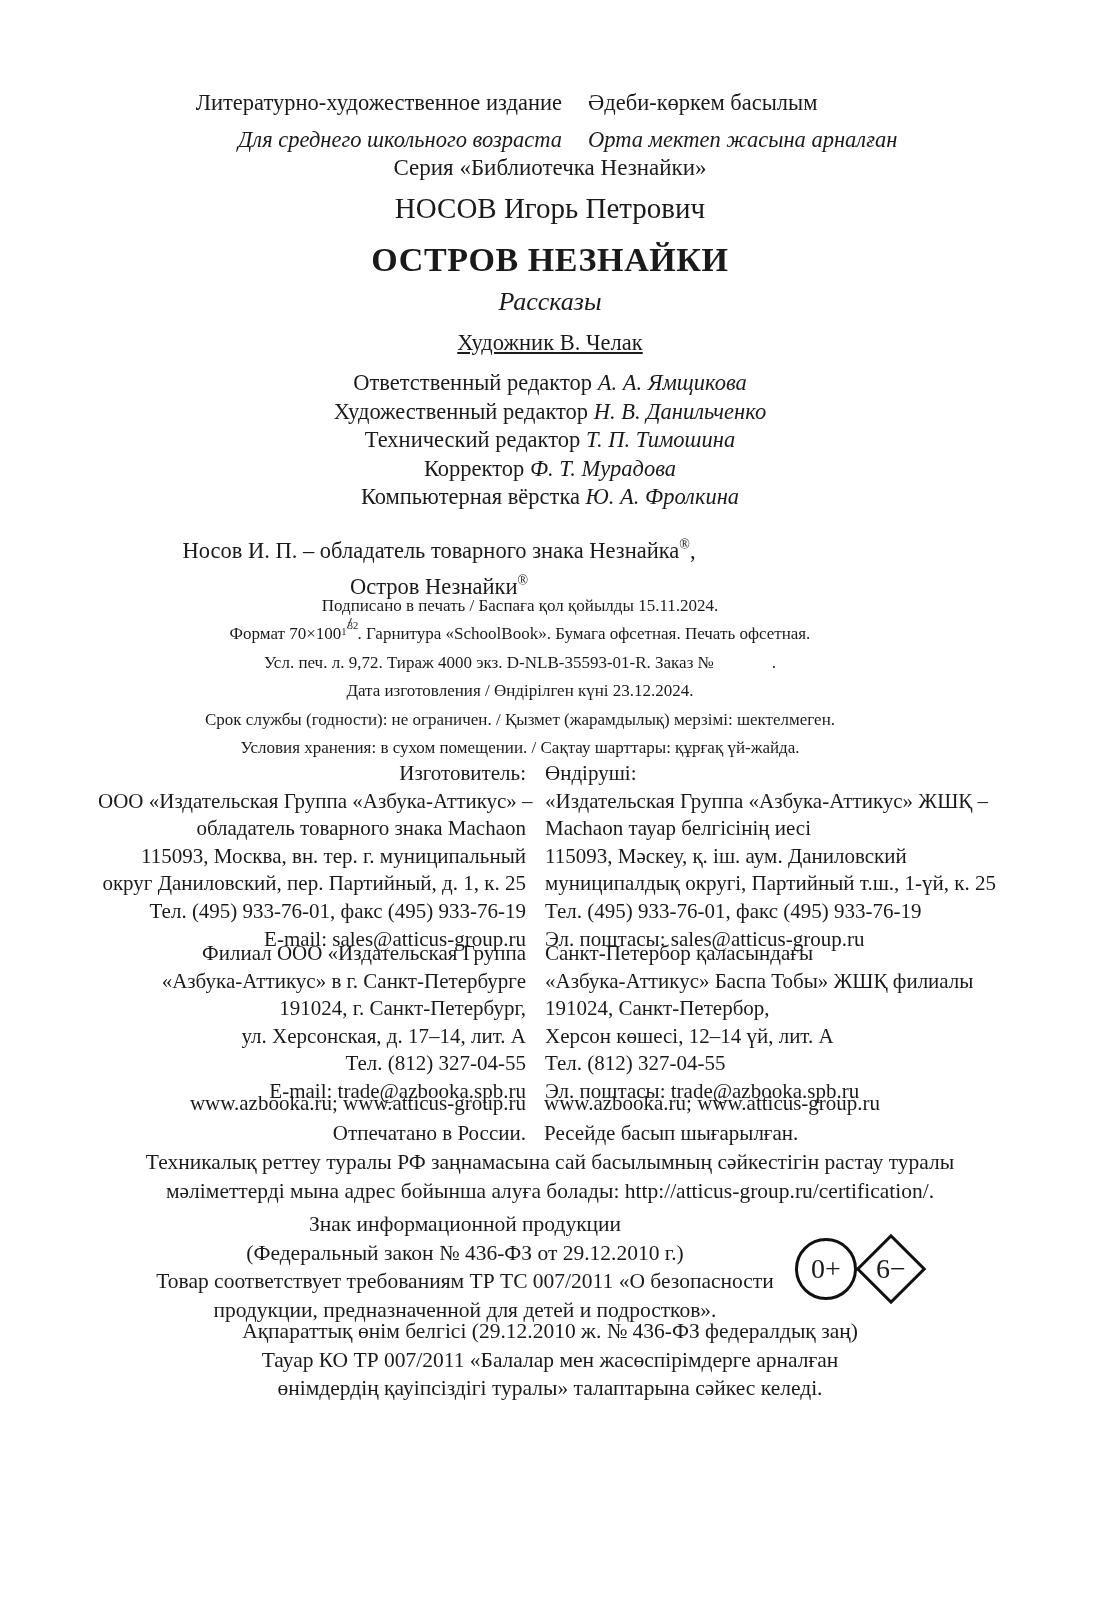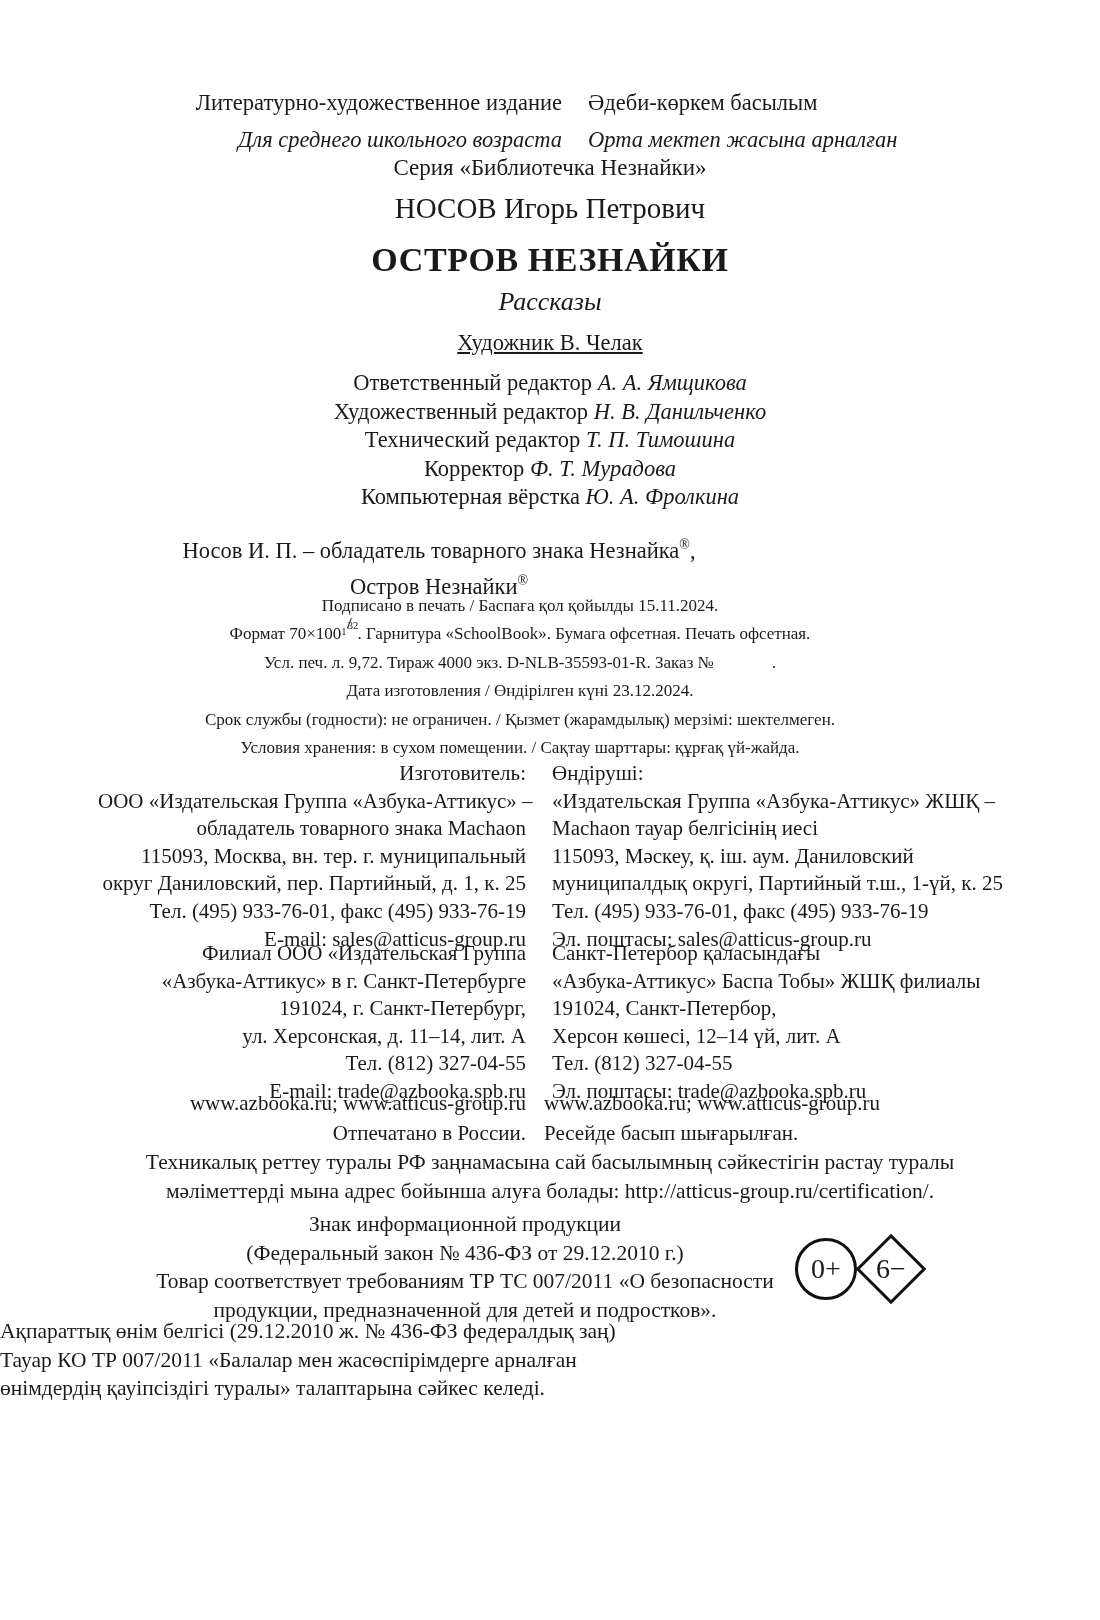--- a/index.html
+++ b/index.html
@@ -101,21 +101,21 @@
     position: absolute; right: -0.08em; bottom: -0.12em; font-size: 0.62em;
   }
   .order-gap { display: inline-block; width: 58px; }
 
   
   .twocol {
     position: absolute;
     left: 0;
     width: 1100px;
     display: flex;
-    column-gap: 26px;
+    column-gap: 19px;
     font-size: 21px;
     line-height: 27.6px;
   }
   .twocol .col-ru {
     width: 428px;
     margin-left: 98px;
     text-align: right;
   }
   .twocol .col-kk {
     width: 460px;
@@ -180,21 +180,21 @@
     box-sizing: border-box;
   }
   .badge-diamond-label {
     position: relative;
     font-size: 28px; line-height: 1;
   }
 
   
   .kk-final {
     position: absolute; top: 1317px; left: 0; width: 1100px;
-    font-size: 21.5px; line-height: 28.5px;
+    text-align: center; font-size: 21.5px; line-height: 28.5px;
   }
 </style>
 </head>
 <body>
 
 <div class="page">
 
   <div class="imprint-head">
     <div class="col-ru">
       <div class="line">Литературно-художественное издание</div>
@@ -276,21 +276,21 @@
       <div class="l">Тел. (495) 933-76-01, факс (495) 933-76-19</div>
       <div class="l">Эл. поштасы: sales@atticus-group.ru</div>
     </div>
   </div>
 
   <div class="twocol" id="block-branch">
     <div class="col-ru">
       <div class="l">Филиал ООО «Издательская Группа</div>
       <div class="l">«Азбука-Аттикус» в г. Санкт-Петербурге</div>
       <div class="l">191024, г. Санкт-Петербург,</div>
-      <div class="l">ул. Херсонская, д. 11–14, лит. А</div>
+      <div class="l">ул. Херсонская, д. 17–14, лит. А</div>
       <div class="l">Тел. (812) 327-04-55</div>
       <div class="l">E-mail:  trade@azbooka.spb.ru</div>
     </div>
     <div class="col-kk">
       <div class="l">Санкт-Петербор қаласындағы</div>
       <div class="l">«Азбука-Аттикус» Баспа Тобы» ЖШҚ филиалы</div>
       <div class="l">191024, Санкт-Петербор,</div>
       <div class="l">Херсон көшесі, 12–14 үй, лит. А</div>
       <div class="l">Тел. (812) 327-04-55</div>
       <div class="l">Эл. поштасы: trade@azbooka.spb.ru</div>

